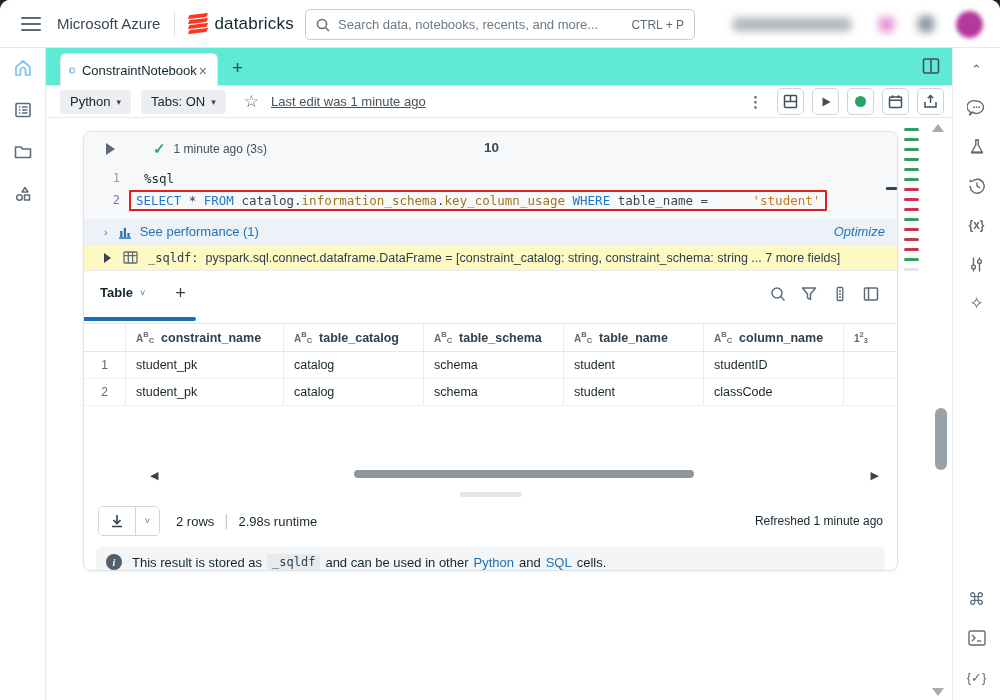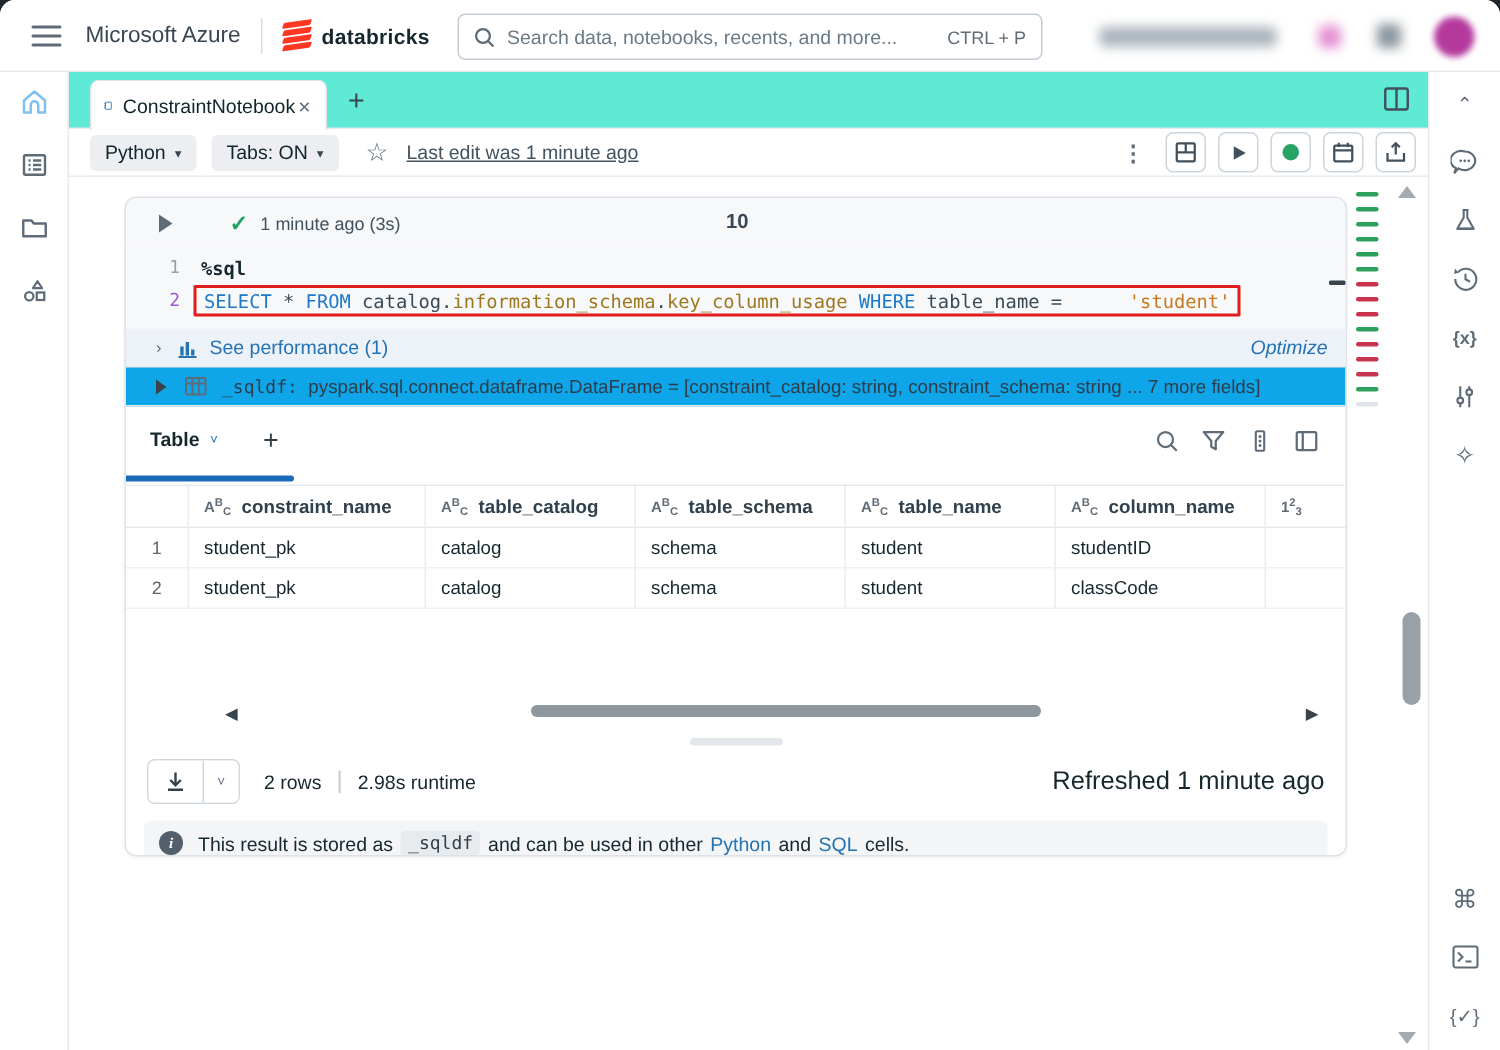--- a/index.html
+++ b/index.html
@@ -9,21 +9,21 @@
 
   
   .topbar { position:absolute; left:0; top:0; width:1000px; height:48px; background:#fff; border-bottom:1px solid #e6eaee; display:flex; align-items:center; }
   .hamburger { width:20px; height:14px; margin-left:21px; display:flex; flex-direction:column; justify-content:space-between; cursor:pointer; }
   .hamburger span { height:2px; background:#5f6c78; border-radius:1px; }
   .azure-label { margin-left:16px; font-size:15px; color:#3a4653; }
   .tb-divider { width:1px; height:24px; background:#d9dee3; margin:0 14px; }
   .db-logo { display:flex; align-items:center; gap:7px; }
   .db-mark { display:flex; flex-direction:column; gap:1px; }
   .db-mark i { display:block; width:18px; height:4px; background:#ff3621; transform:skewX(-18deg) skewY(-8deg); border-radius:1px; }
-  .db-word { font-size:14px; font-weight:700; color:#16272e; letter-spacing:.2px; }
+  .db-word { font-size:17px; font-weight:400; color:#16272e; letter-spacing:.2px; }
   .searchbox { position:absolute; left:305px; top:9px; width:390px; height:31px; border:1px solid #c3ccd4; border-radius:5px; display:flex; align-items:center; padding:0 10px; background:#fff; }
   .searchbox input { border:none; outline:none; flex:1; font-size:13px; color:#3a4653; margin-left:8px; font-family:"Liberation Sans",sans-serif; }
   .searchbox input::placeholder { color:#6b7a87; }
   .search-shortcut { font-size:12px; color:#5f6c78; white-space:nowrap;text-align:center; }
   .topbar-right { position:absolute; right:0; top:0; height:48px; display:flex; align-items:center; }
   .blur-name { width:118px; height:13px; background:#aab3bb; border-radius:3px; filter:blur(4px); margin-right:28px; }
   .blur-pink { width:15px; height:15px; background:#e48ed2; border-radius:4px; filter:blur(4px); margin-right:24px; }
   .blur-grid { width:16px; height:16px; background:#8a959e; border-radius:3px; filter:blur(4px); margin-right:22px; }
   .avatar { width:27px; height:27px; border-radius:50%; background:#b5399d; filter:blur(2px); margin-right:17px; }
 
@@ -72,28 +72,28 @@
   .cell-card { position:absolute; left:37px; top:13px; width:815px; height:440px; border:1px solid #dde3e9; border-radius:8px; background:#fff; box-shadow:0 1px 3px rgba(20,40,60,.06); overflow:hidden; }
   .cell-head { height:33px; background:#f7f8fa; display:flex; align-items:center; position:relative; }
   .cell-run { margin-left:22px; width:0; height:0; border-top:6px solid transparent; border-bottom:6px solid transparent; border-left:9px solid #5f6c78; cursor:pointer; }
   .cell-check { margin-left:38px; color:#27a365; font-size:15px; font-weight:700; }
   .cell-status { margin-left:8px; font-size:12px; color:#42505c; }
   .exec-count { position:absolute; left:400px; top:8px; font-size:13.5px; color:#3a4754;font-weight:bold; }
   .code-area { background:#f7f8fa; padding:2px 0 8px 0; font-family:"DejaVu Sans Mono", monospace; font-size:12.5px; }
   .code-line { display:flex; align-items:center; height:22px; }
   .ln { width:36px; text-align:right; color:#98a1ab; font-size:12px; flex:none; }
   .ln-active { color:#9d5bd2; }
-  .code-text { margin-left:14px; color:#16272e; white-space:pre;font-weight:bold; }
+  .code-text { margin-left:24px; color:#16272e; white-space:pre; }
   .hl-box { margin-left:9px; border:2px solid #e11d1d; border-radius:1px; padding:1px 5px; white-space:pre; background:transparent; }
   .tk-kw { color:#2079c7; } .tk-pl { color:#394955; } .tk-fn { color:#9e7721; } .tk-str { color:#c7791f;margin-left:37px; }
   .perf-row { height:25px; background:#edf2f8; display:flex; align-items:center; padding:0 12px 0 20px; }
   .perf-chev { color:#5f6c78; font-size:11px; margin-right:10px; cursor:pointer; }
   .perf-link { font-size:13px; color:#2272b4; cursor:pointer; margin-left:8px; }
   .optimize { margin-left:auto; font-size:13px; color:#2272b4; cursor:pointer;font-style:italic; }
-  .sqldf-row { height:27px; border-top:1px solid #e7ebee; border-bottom:1px solid #e7ebee; display:flex; align-items:center; padding-left:20px; background:#0ea5e9; }
+  .sqldf-row { height:27px; border-top:1px solid #e7ebee; border-bottom:1px solid #e7ebee; display:flex; align-items:center; padding-left:20px; background:#fef9c3; }
   .sqldf-tri { width:0; height:0; border-top:5px solid transparent; border-bottom:5px solid transparent; border-left:7px solid #39434c; margin-right:12px; cursor:pointer; }
   .sqldf-name { font-family:"DejaVu Sans Mono",monospace; font-size:12px; color:#2e3d49; margin-left:10px; }
   .sqldf-text { font-size:12.5px; color:#2e3d49; margin-left:7px; white-space:nowrap; }
 
   
   .res-toolbar { height:52px; display:flex; align-items:flex-start; position:relative; }
   .res-tab { margin:14px 0 0 16px; display:flex; align-items:center; gap:7px; cursor:pointer; }
   .res-tab-label { font-size:13px; font-weight:700; color:#16272e; }
   .res-tab-chev { font-size:9px; color:#2272b4; }
   .res-underline { position:absolute; left:0px; top:46px; width:112px; height:4px; background:#1c6bba; border-radius:0 2px 2px 0; }
@@ -116,21 +116,21 @@
   .hs-left { left:66px; } .hs-right { right:18px; }
   .hs-thumb { position:absolute; left:270px; top:5px; width:340px; height:8px; border-radius:4px; background:#8e979e; cursor:pointer; }
   .drag-handle { width:62px; height:5px; border-radius:3px; background:#e3e7ec; margin:7px auto 0 auto; cursor:pointer; }
 
   .res-footer { display:flex; align-items:center; margin-top:8px; padding:0 14px; height:32px; }
   .dl-split { display:flex; border:1px solid #cfd7de; border-radius:5px; overflow:hidden; height:30px; }
   .dl-main { width:36px; display:flex; align-items:center; justify-content:center; cursor:pointer; background:#fff; }
   .dl-caret { width:24px; display:flex; align-items:center; justify-content:center; border-left:1px solid #cfd7de; cursor:pointer; background:#fff; font-size:9px; color:#5f6c78; }
   .rf-text { font-size:13px; color:#16272e; margin-left:16px; }
   .rf-sep { color:#c3ccd4; margin:0 10px; }
-  .rf-right { margin-left:auto; font-size:17px; color:#16272e; }
+  .rf-right { margin-left:auto; font-size:12px; color:#16272e; }
 
   .banner { margin:10px 12px 0 12px; background:#f3f5f7; border-radius:5px; height:30px; display:flex; align-items:center; padding-left:10px; font-size:13px; color:#16272e; gap:5px; }
   .info-ico { width:16px; height:16px; border-radius:50%; background:#535f6b; color:#fff; font-size:10px; font-style:italic; font-weight:700; display:flex; align-items:center; justify-content:center; margin-right:5px; flex:none; font-family:"Liberation Serif",serif; }
   .code-chip { font-family:"DejaVu Sans Mono",monospace; font-size:12px; background:#e8ebee; border-radius:3px; padding:1px 5px; color:#30404d; }
   .blue-link { color:#2272b4; cursor:pointer; }
 </style>
 </head>
 <body>
 
 <div class="app">

